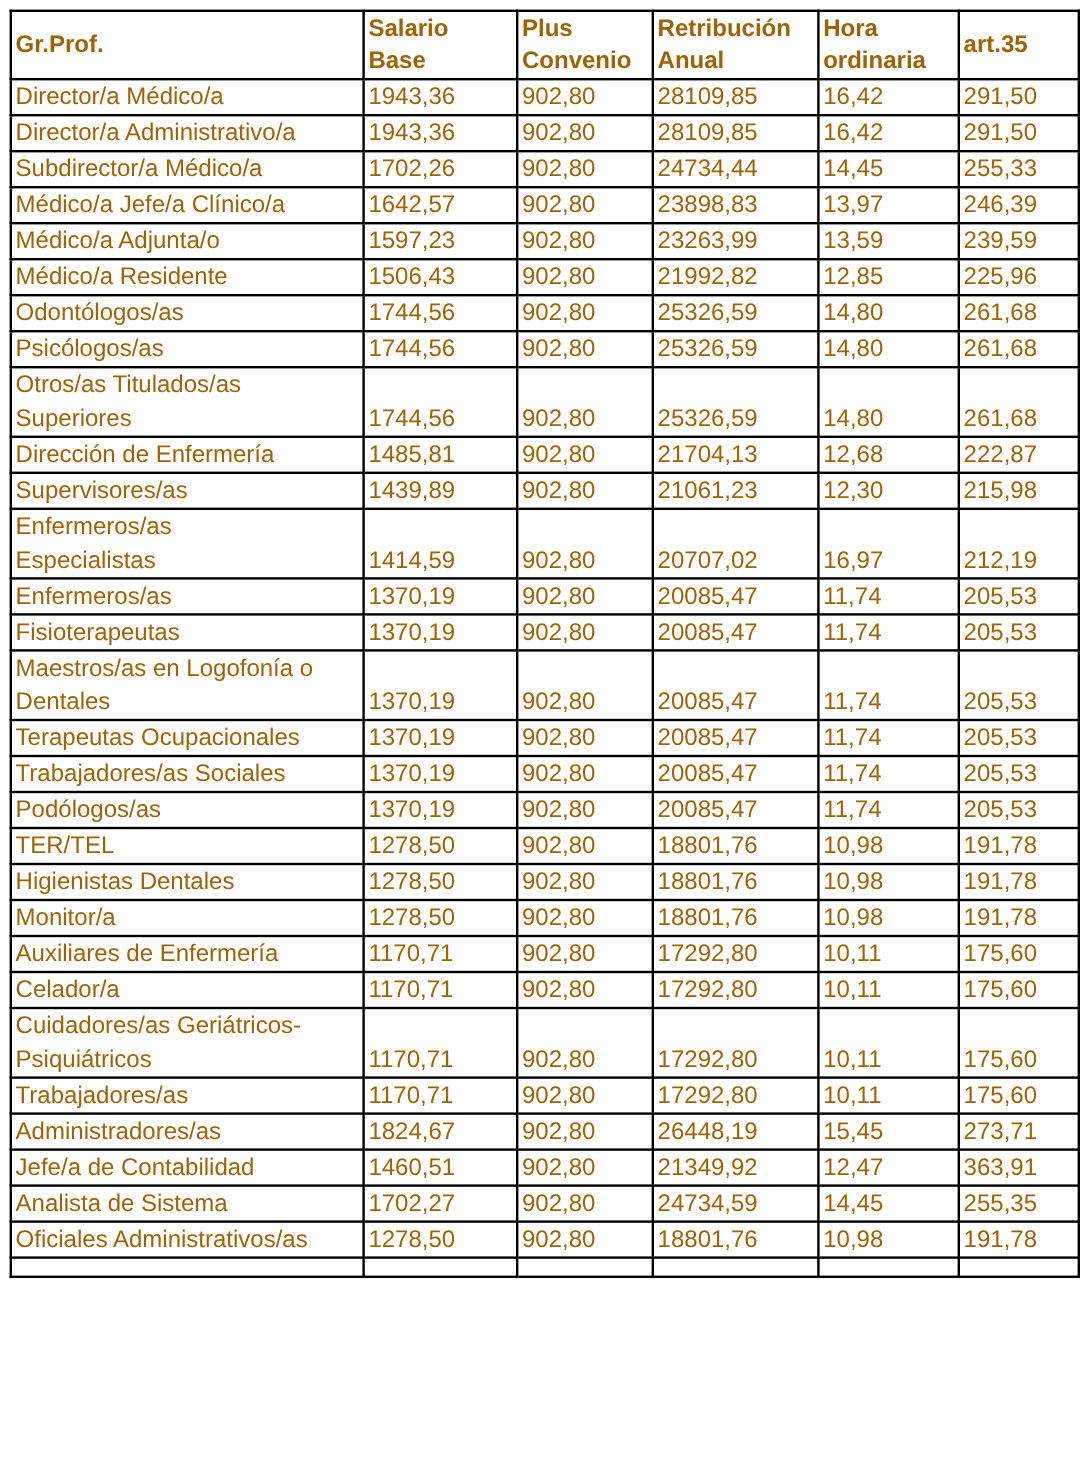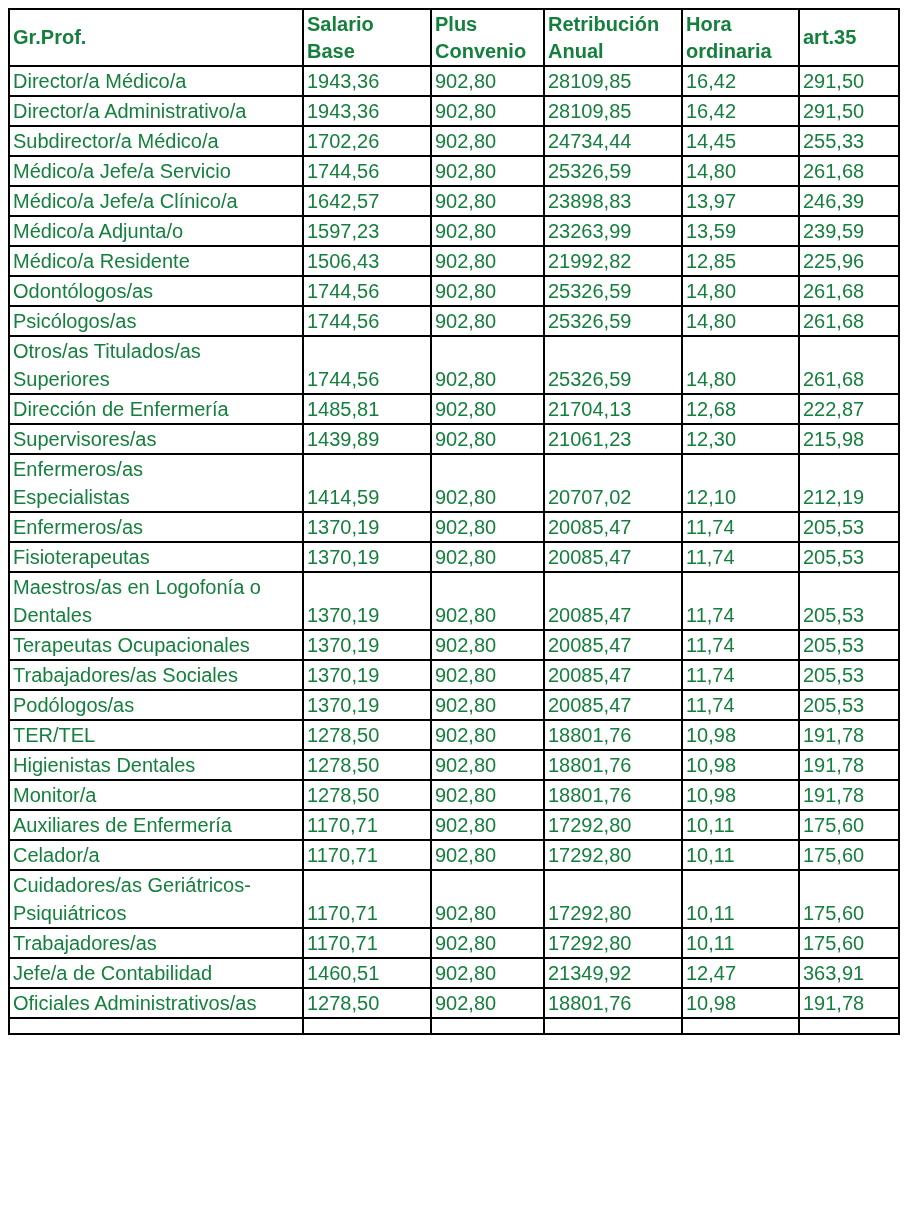--- a/index.html
+++ b/index.html
@@ -6,21 +6,21 @@
     margin: 0;
     padding: 0;
     width: 906px;
     height: 1217px;
     overflow: hidden;
     background: #ffffff;
   }
   .page {
     padding: 8px 0 0 8px;
     font-family: "Liberation Sans", "DejaVu Sans", sans-serif;
-    color: #15803d;
+    color: #a16207;
   }
   table.salary-table {
     border-collapse: collapse;
     table-layout: fixed;
     width: 890px;
   }
   .salary-table th,
   .salary-table td {
     border: 2px solid #000000;
     font-size: 20px;
@@ -97,77 +97,69 @@
         </tr>
         <tr>
           <td>Subdirector/a Médico/a</td>
           <td>1702,26</td>
           <td>902,80</td>
           <td>24734,44</td>
           <td>14,45</td>
           <td>255,33</td>
         </tr>
         <tr>
-          <td>Médico/a Jefe/a Servicio</td>
+          <td>Médico/a Jefe/a Clínico/a</td>
+          <td>1642,57</td>
+          <td>902,80</td>
+          <td>23898,83</td>
+          <td>13,97</td>
+          <td>246,39</td>
+        </tr>
+        <tr>
+          <td>Médico/a Adjunta/o</td>
+          <td>1597,23</td>
+          <td>902,80</td>
+          <td>23263,99</td>
+          <td>13,59</td>
+          <td>239,59</td>
+        </tr>
+        <tr>
+          <td>Médico/a Residente</td>
+          <td>1506,43</td>
+          <td>902,80</td>
+          <td>21992,82</td>
+          <td>12,85</td>
+          <td>225,96</td>
+        </tr>
+        <tr>
+          <td>Odontólogos/as</td>
           <td>1744,56</td>
           <td>902,80</td>
           <td>25326,59</td>
           <td>14,80</td>
           <td>261,68</td>
         </tr>
         <tr>
-          <td>Médico/a Jefe/a Clínico/a</td>
-          <td>1642,57</td>
-          <td>902,80</td>
-          <td>23898,83</td>
-          <td>13,97</td>
-          <td>246,39</td>
-        </tr>
-        <tr>
-          <td>Médico/a Adjunta/o</td>
-          <td>1597,23</td>
-          <td>902,80</td>
-          <td>23263,99</td>
-          <td>13,59</td>
-          <td>239,59</td>
-        </tr>
-        <tr>
-          <td>Médico/a Residente</td>
-          <td>1506,43</td>
-          <td>902,80</td>
-          <td>21992,82</td>
-          <td>12,85</td>
-          <td>225,96</td>
-        </tr>
-        <tr>
-          <td>Odontólogos/as</td>
+          <td>Psicólogos/as</td>
           <td>1744,56</td>
           <td>902,80</td>
           <td>25326,59</td>
           <td>14,80</td>
           <td>261,68</td>
         </tr>
         <tr>
-          <td>Psicólogos/as</td>
+          <td>Otros/as Titulados/as
+Superiores</td>
           <td>1744,56</td>
           <td>902,80</td>
           <td>25326,59</td>
           <td>14,80</td>
           <td>261,68</td>
         </tr>
         <tr>
-          <td>Otros/as Titulados/as
-Superiores</td>
-          <td>1744,56</td>
-          <td>902,80</td>
-          <td>25326,59</td>
-          <td>14,80</td>
-          <td>261,68</td>
-        </tr>
-        <tr>
           <td>Dirección de Enfermería</td>
           <td>1485,81</td>
           <td>902,80</td>
           <td>21704,13</td>
           <td>12,68</td>
           <td>222,87</td>
         </tr>
         <tr>
           <td>Supervisores/as</td>
           <td>1439,89</td>
@@ -175,21 +167,21 @@
           <td>21061,23</td>
           <td>12,30</td>
           <td>215,98</td>
         </tr>
         <tr>
           <td>Enfermeros/as
 Especialistas</td>
           <td>1414,59</td>
           <td>902,80</td>
           <td>20707,02</td>
-          <td>12,10</td>
+          <td>16,97</td>
           <td>212,19</td>
         </tr>
         <tr>
           <td>Enfermeros/as</td>
           <td>1370,19</td>
           <td>902,80</td>
           <td>20085,47</td>
           <td>11,74</td>
           <td>205,53</td>
         </tr>
@@ -285,26 +277,42 @@
         </tr>
         <tr>
           <td>Trabajadores/as</td>
           <td>1170,71</td>
           <td>902,80</td>
           <td>17292,80</td>
           <td>10,11</td>
           <td>175,60</td>
         </tr>
         <tr>
+          <td>Administradores/as</td>
+          <td>1824,67</td>
+          <td>902,80</td>
+          <td>26448,19</td>
+          <td>15,45</td>
+          <td>273,71</td>
+        </tr>
+        <tr>
           <td>Jefe/a de Contabilidad</td>
           <td>1460,51</td>
           <td>902,80</td>
           <td>21349,92</td>
           <td>12,47</td>
           <td>363,91</td>
+        </tr>
+        <tr>
+          <td>Analista de Sistema</td>
+          <td>1702,27</td>
+          <td>902,80</td>
+          <td>24734,59</td>
+          <td>14,45</td>
+          <td>255,35</td>
         </tr>
         <tr>
           <td>Oficiales Administrativos/as</td>
           <td>1278,50</td>
           <td>902,80</td>
           <td>18801,76</td>
           <td>10,98</td>
           <td>191,78</td>
         </tr>
       </tbody>

